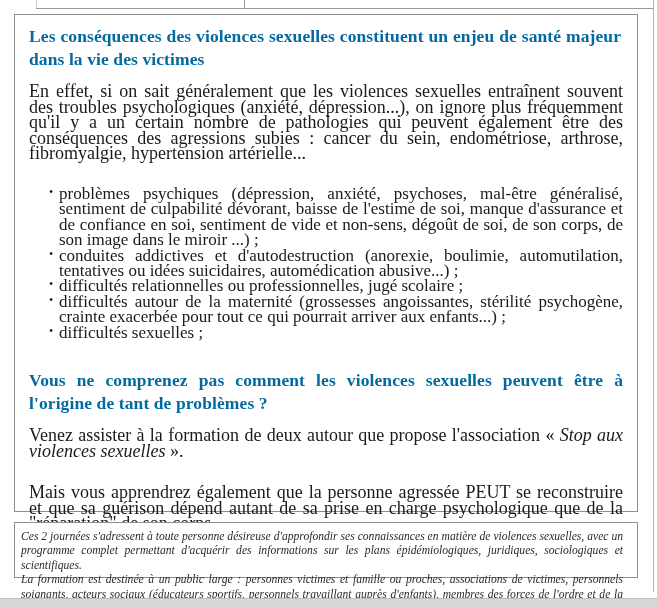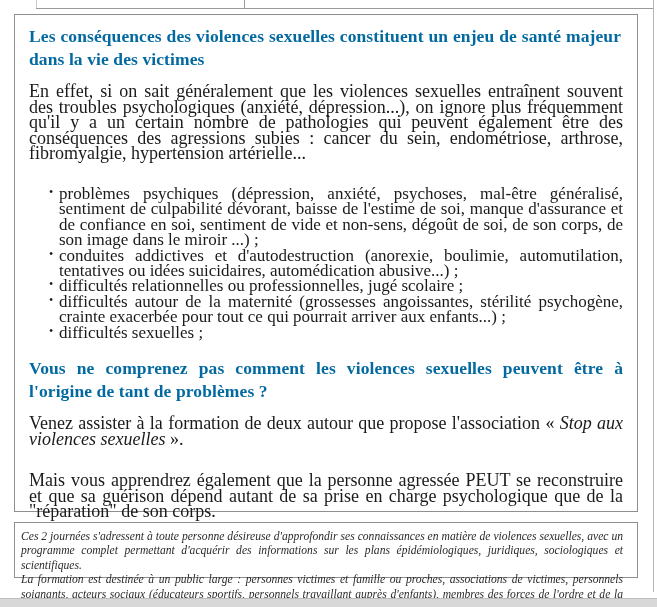--- a/index.html
+++ b/index.html
@@ -98,21 +98,21 @@
     color: #0369a1;
     font-family: "Liberation Serif", "DejaVu Serif", serif;
     font-weight: bold;
     font-size: 17.5px;
     line-height: 23px;
     text-align: justify;
     text-align-last: left;
     letter-spacing: 0.1px;
   }
   #heading-1 { padding-right: 2px; }
-  #heading-2 { margin-top: 0; }
+  #heading-2 { margin-top: 12px; }
 
   p.body-para {
     margin: 0;
     font-size: 18px;
     line-height: 15.6px;
     text-align: justify;
     text-align-last: left;
   }
 
   .gap-12 { height: 13px; }

